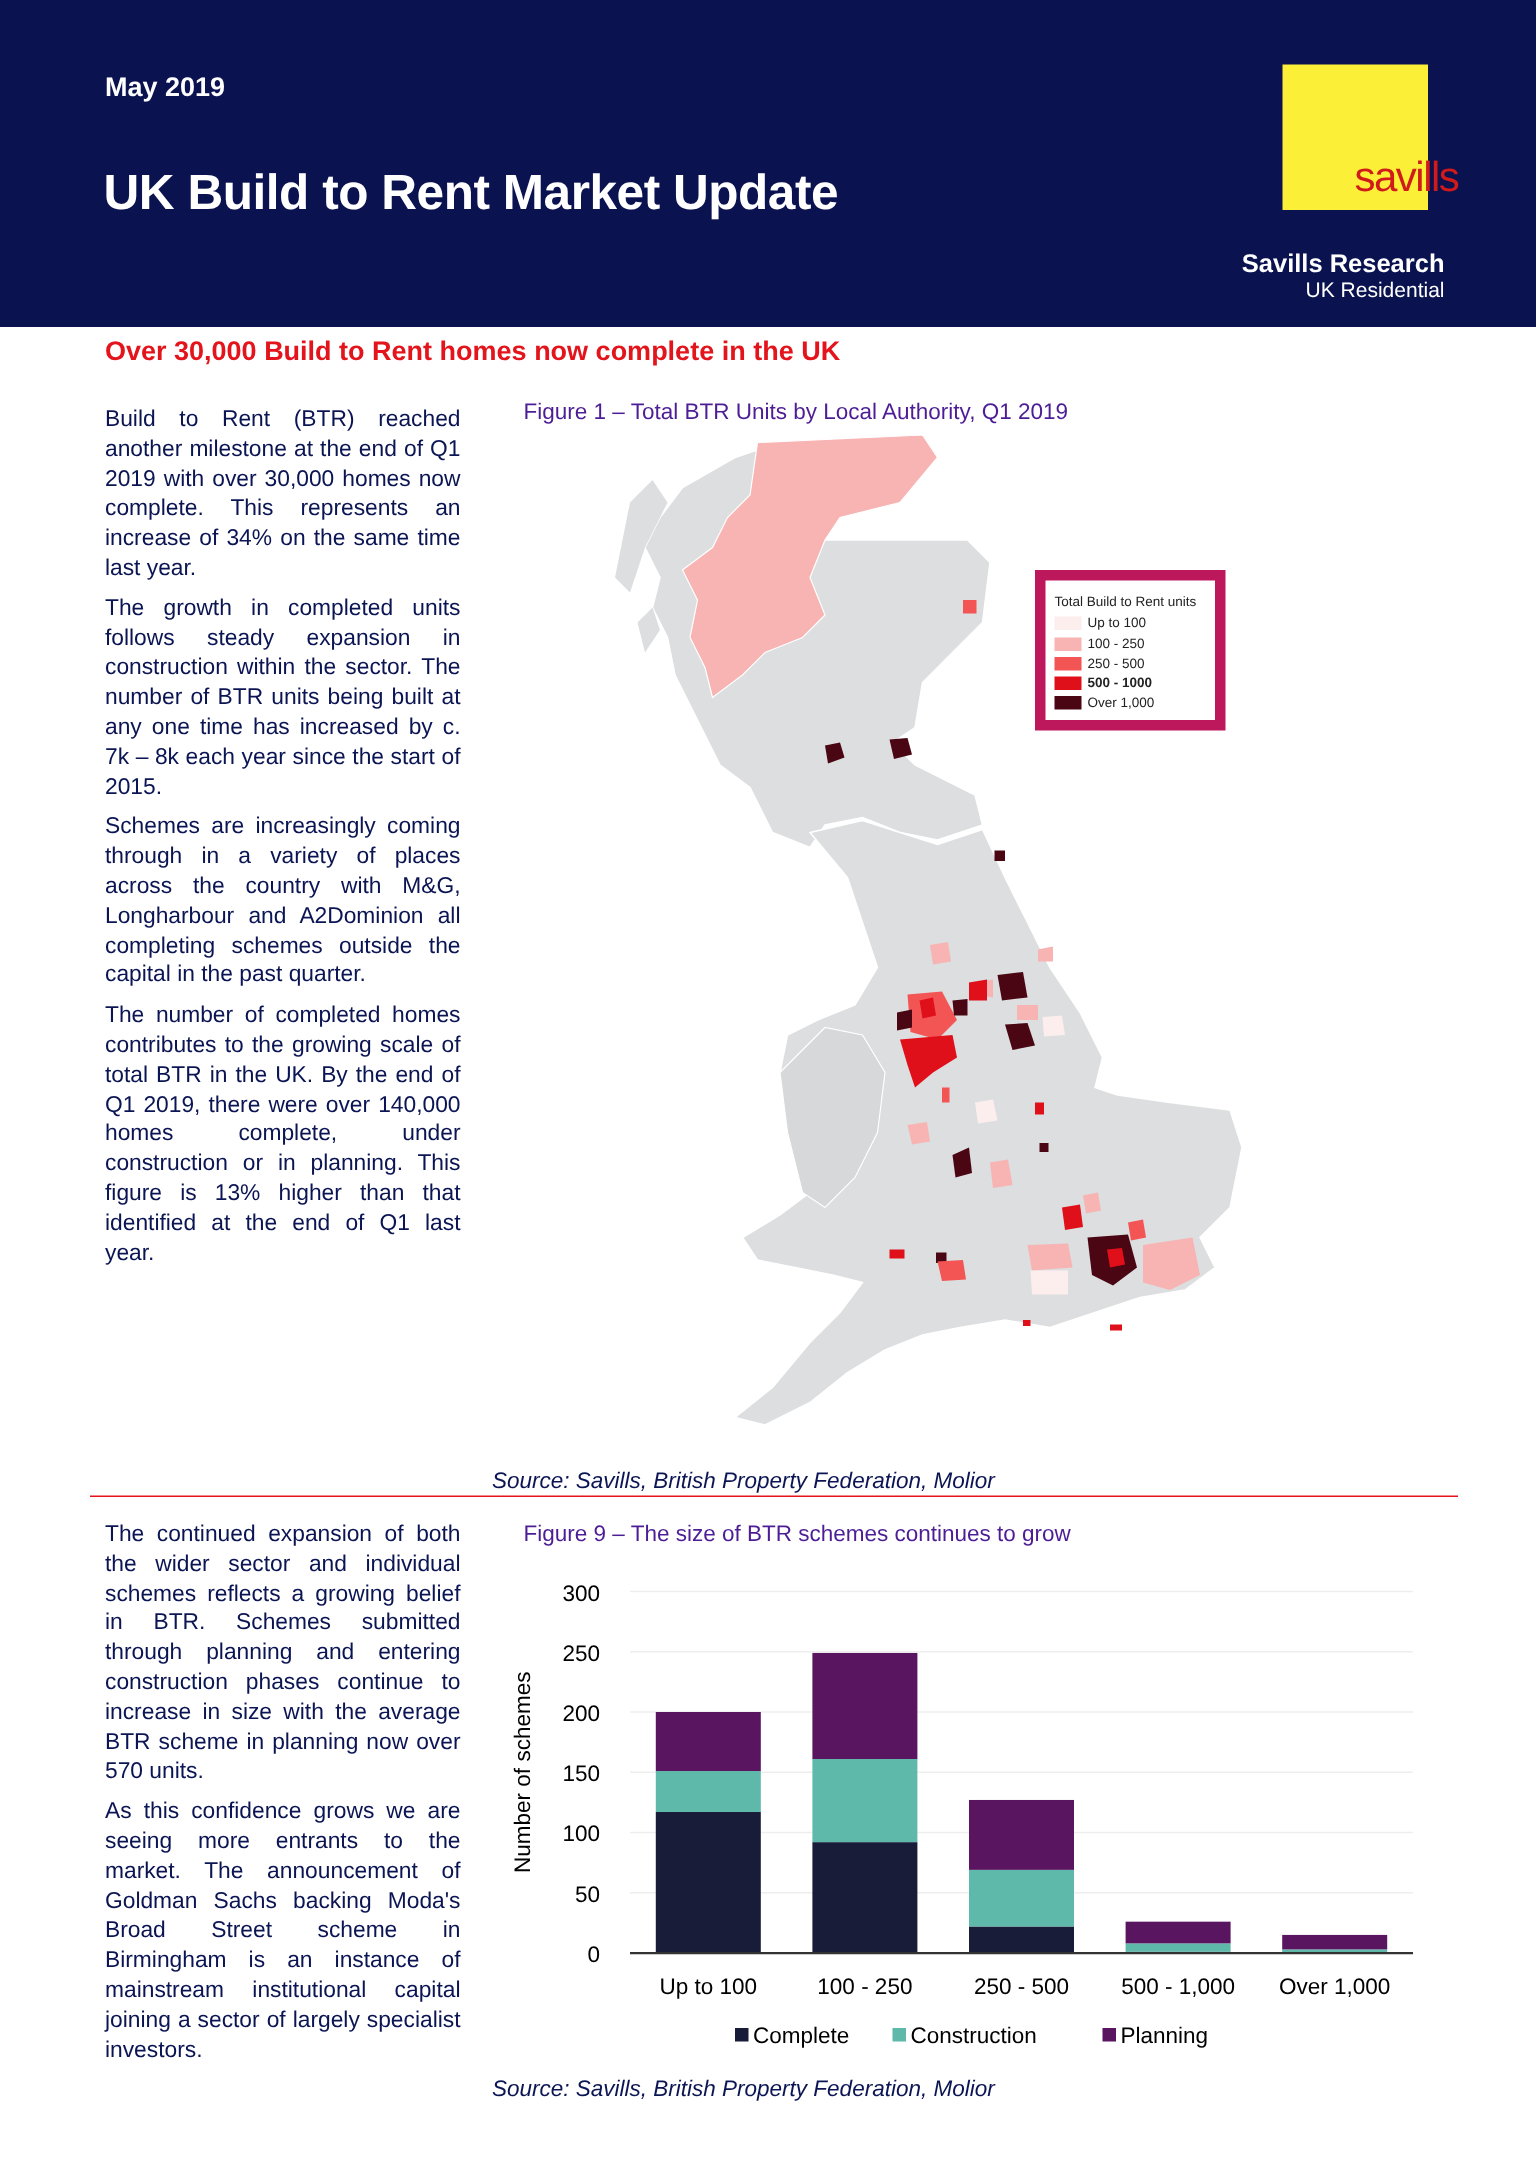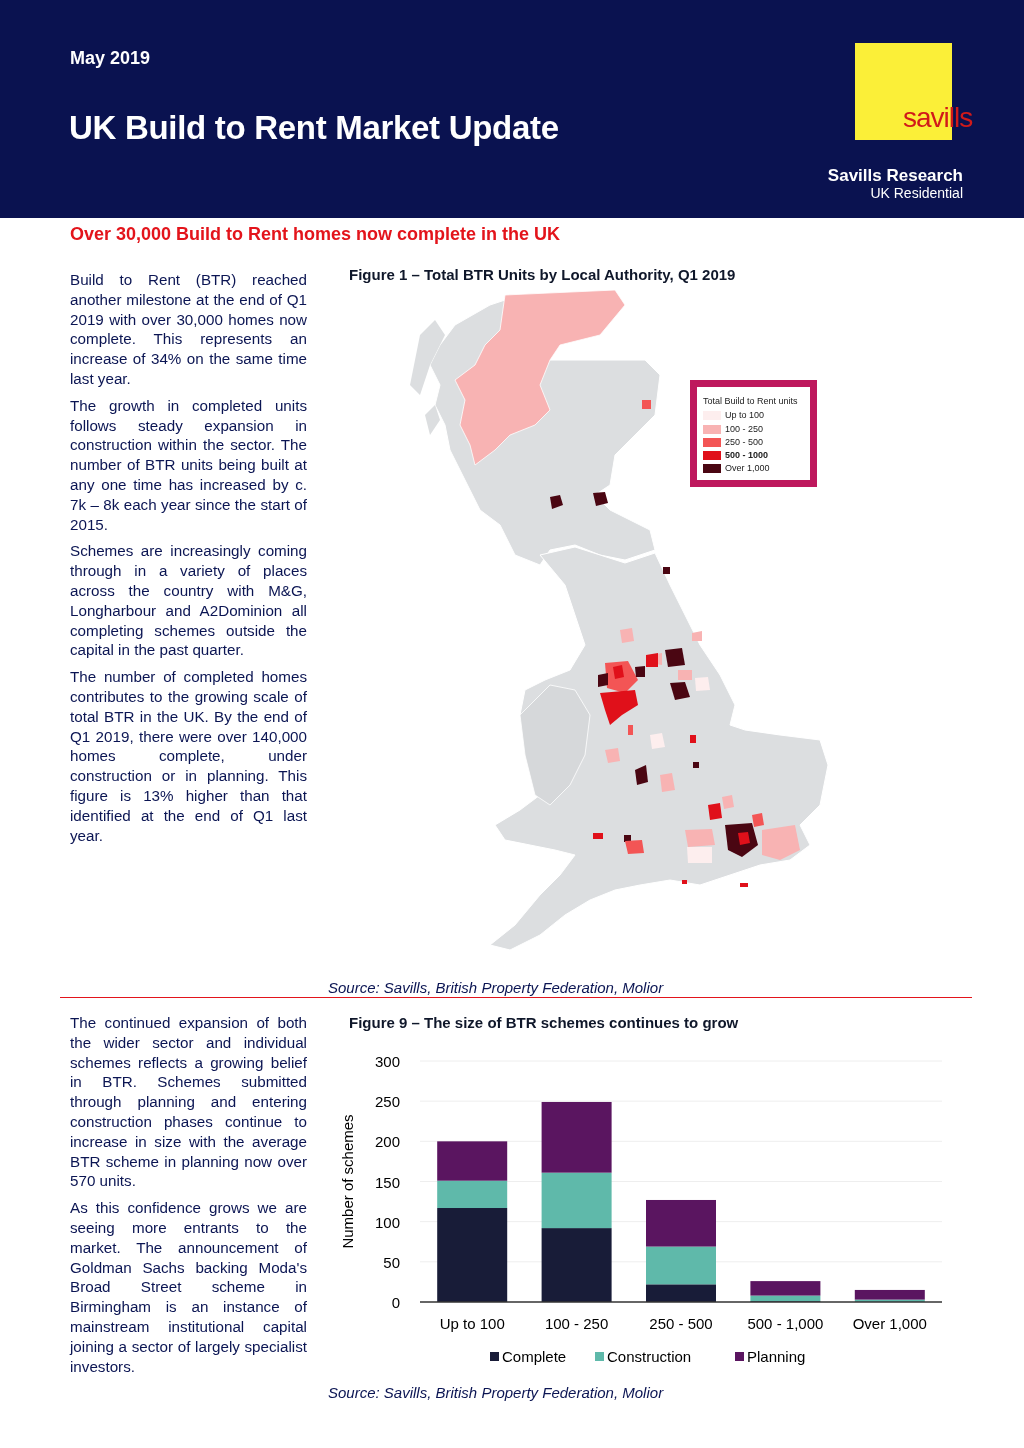--- a/index.html
+++ b/index.html
@@ -8,21 +8,21 @@
   .date { position: absolute; left: 70px; top: 48px; color: #fff; font-weight: bold; font-size: 18px; }
   .title { position: absolute; left: 69px; top: 109px; color: #fff; font-weight: bold; font-size: 33px; letter-spacing: -0.3px; }
   .subtitle { position: absolute; left: 70px; top: 151px; color: #fff; font-weight: bold; font-size: 24px; }
   .logo { position: absolute; left: 855px; top: 43px; width: 97px; height: 97px; background: #fbef38; }
   .logo span { position: absolute; left: 0; right: 0; bottom: 6px; text-align: center; color: #d11a1a; font-size: 28px; letter-spacing: -1px; padding-left: 48px; }
   .research { position: absolute; right: 61px; top: 166px; color: #fff; font-weight: bold; font-size: 17px; text-align: right; }
   .research-sub { position: absolute; right: 61px; top: 185px; color: #fff; font-size: 14px; }
   .headline { position: absolute; left: 70px; top: 224px; color: #e3141b; font-weight: bold; font-size: 18px; }
   .col-text { position: absolute; left: 70px; width: 237px; font-size: 15.2px; line-height: 19.8px; text-align: justify; color: #0b1553; }
   .col-text p { margin: 0 0 7px 0; }
-  .fig-title { position: absolute; font-weight: bold; font-size: 15px; color: #0f172a; }
+  .fig-title { position: absolute; font-weight: normal; font-size: 15px; color: #4c1d95; }
   .source { position: absolute; font-style: italic; font-size: 15px; color: #0b1553; }
   .divider { position: absolute; left: 60px; top: 997px; width: 912px; height: 1px; background: #e3141b; }
   .map { position: absolute; left: 400px; top: 285px; }
   .legend-box { position: absolute; left: 690px; top: 380px; width: 113px; height: 93px; border: 7px solid #be185d; background: #fff; font-size: 9px; color: #222; }
   .legend-box .lt { position: absolute; left: 6px; top: 9px; }
   .legend-row { position: absolute; left: 6px; height: 10px; display: flex; align-items: center; }
   .legend-row .sw { width: 18px; height: 9px; margin-right: 4px; }
   .chart { position: absolute; left: 330px; top: 1045px; }
   .chart text { font-family: "Liberation Sans", sans-serif; fill: #000; }
 </style>

